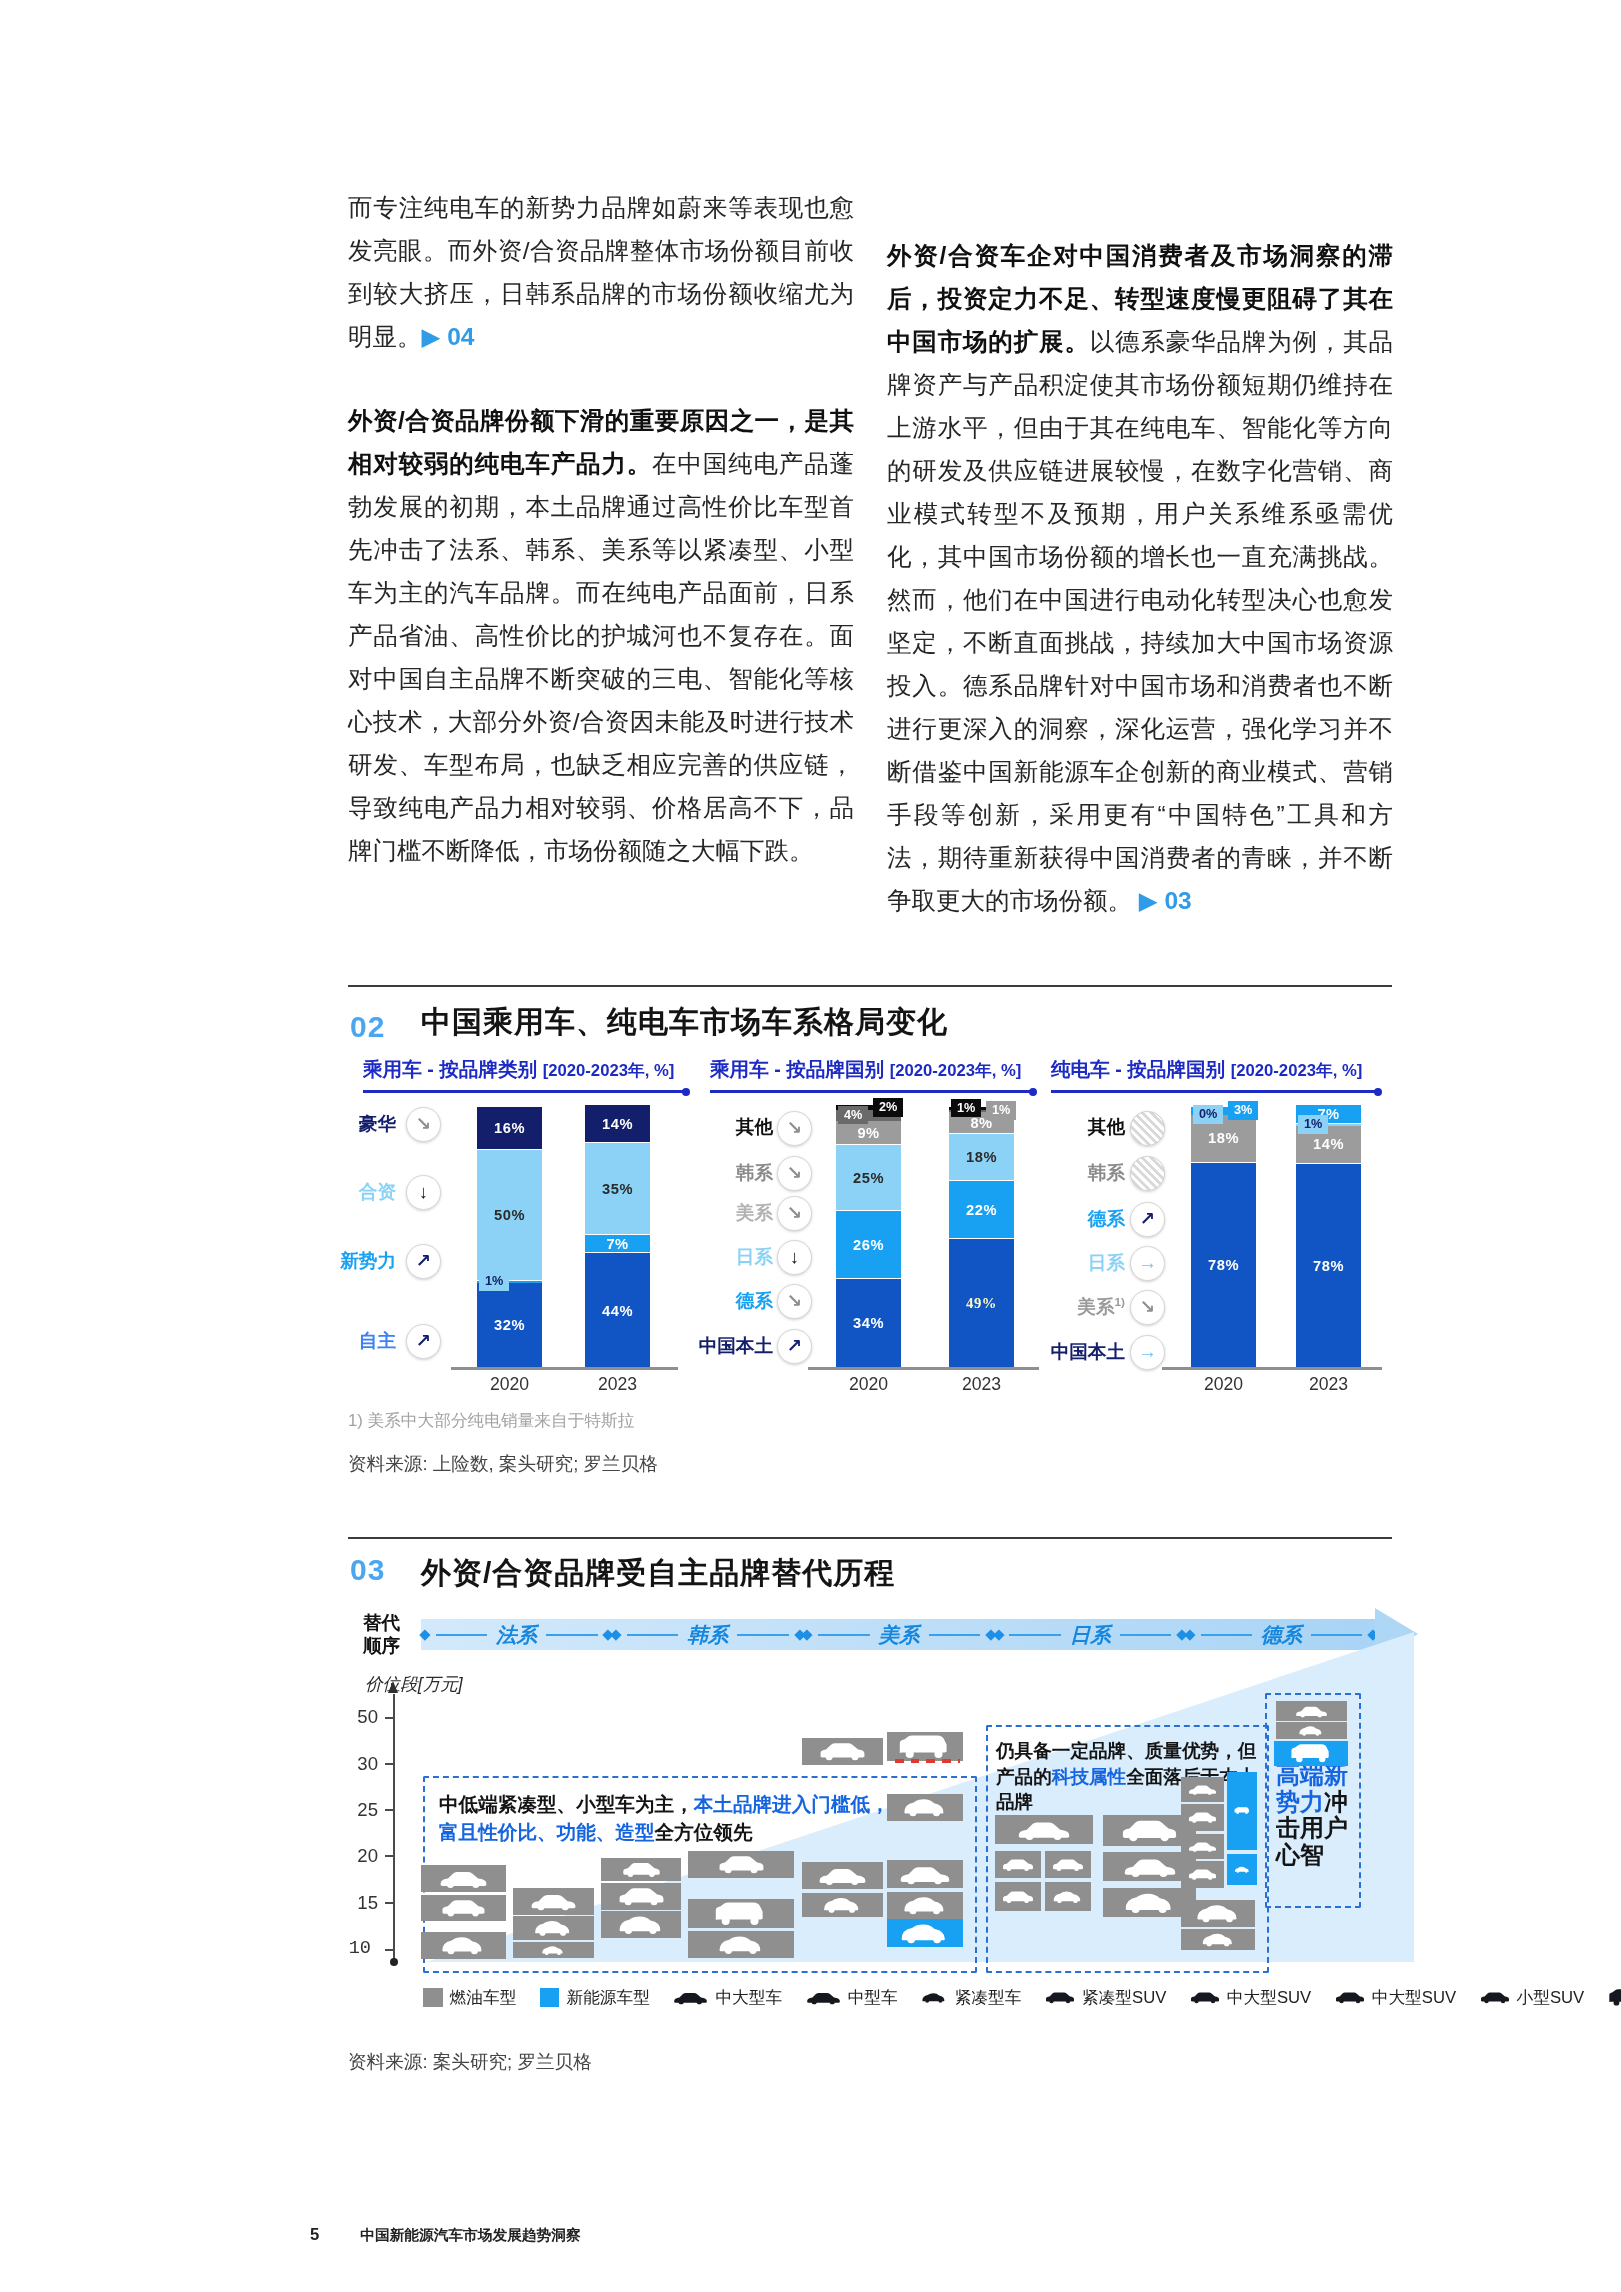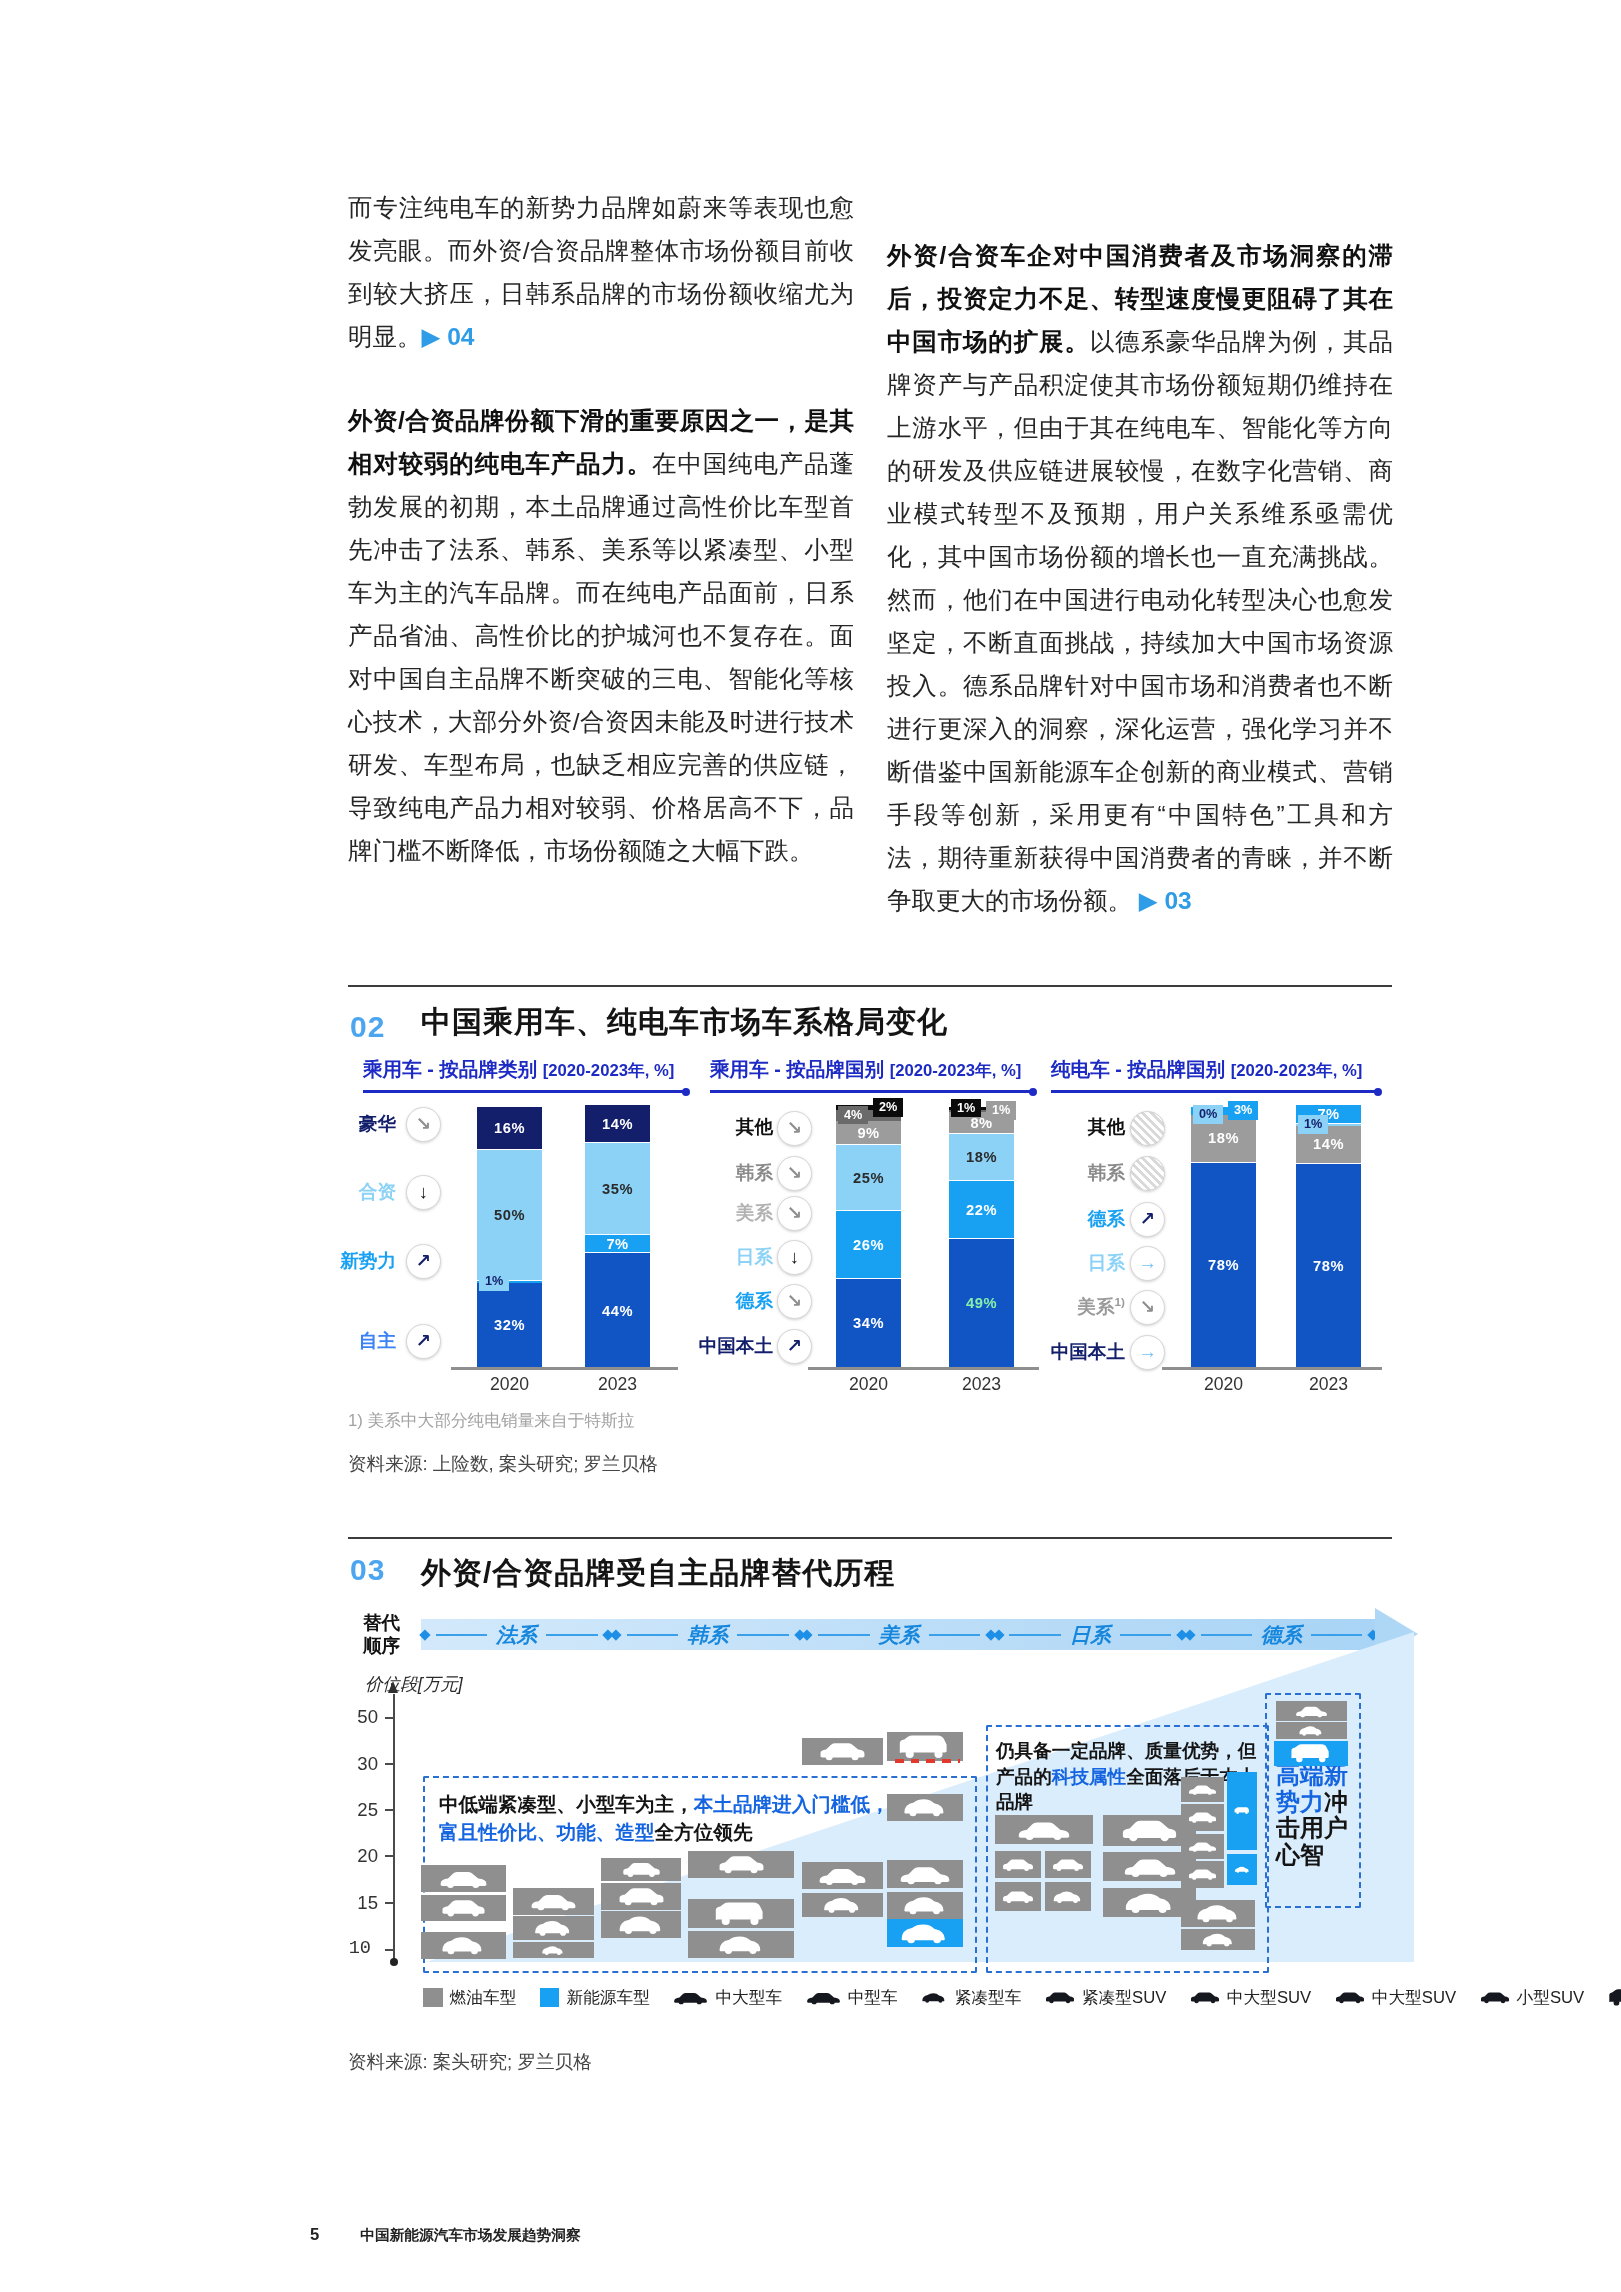--- a/index.html
+++ b/index.html
@@ -187,21 +187,21 @@
         <div class="seg" style="height: 21px; background: rgb(156, 156, 156);">
           <span class="seglab" style="color: rgb(255, 255, 255);">8%</span>
         </div>
         <div class="seg" style="height: 47px; background: rgb(139, 210, 246);">
           <span class="seglab" style="color: rgb(43, 43, 43);">18%</span>
         </div>
         <div class="seg" style="height: 58px; background: rgb(24, 160, 242);">
           <span class="seglab" style="color: rgb(255, 255, 255);">22%</span>
         </div>
         <div class="seg" style="height: 129px; background: rgb(17, 85, 196);">
-          <span class="seglab" style="color: #86efac;">49%</span>
+          <span class="seglab" style="color: #fef9c3; font-family: Liberation Serif, serif;">49%</span>
         </div>
       </div>
       <div class="yearlab" style="left: 949px; top: 1374px;">2023</div>
       <div class="axisline" style="left: 808px; top: 1367px; width: 231px;"></div>
       <div class="ptitle" style="left: 1051px; top: 1056px; width: 329px;"><span>纯电车 - 按品牌国别</span> <span class="rng">[2020-2023年, %]</span><span class="enddot"></span></div>
       <div class="rowlab" style="left: 968px; top: 1114px; color: rgb(17, 17, 17);">其他</div>
       <div class="ticon hatch" style="left: 1130px; top: 1111px;"></div>
       <div class="rowlab" style="left: 968px; top: 1160px; color: rgb(138, 138, 138);">韩系</div>
       <div class="ticon hatch" style="left: 1130px; top: 1156px;"></div>
       <div class="rowlab" style="left: 968px; top: 1206px; color: rgb(24, 160, 242);">德系</div>

